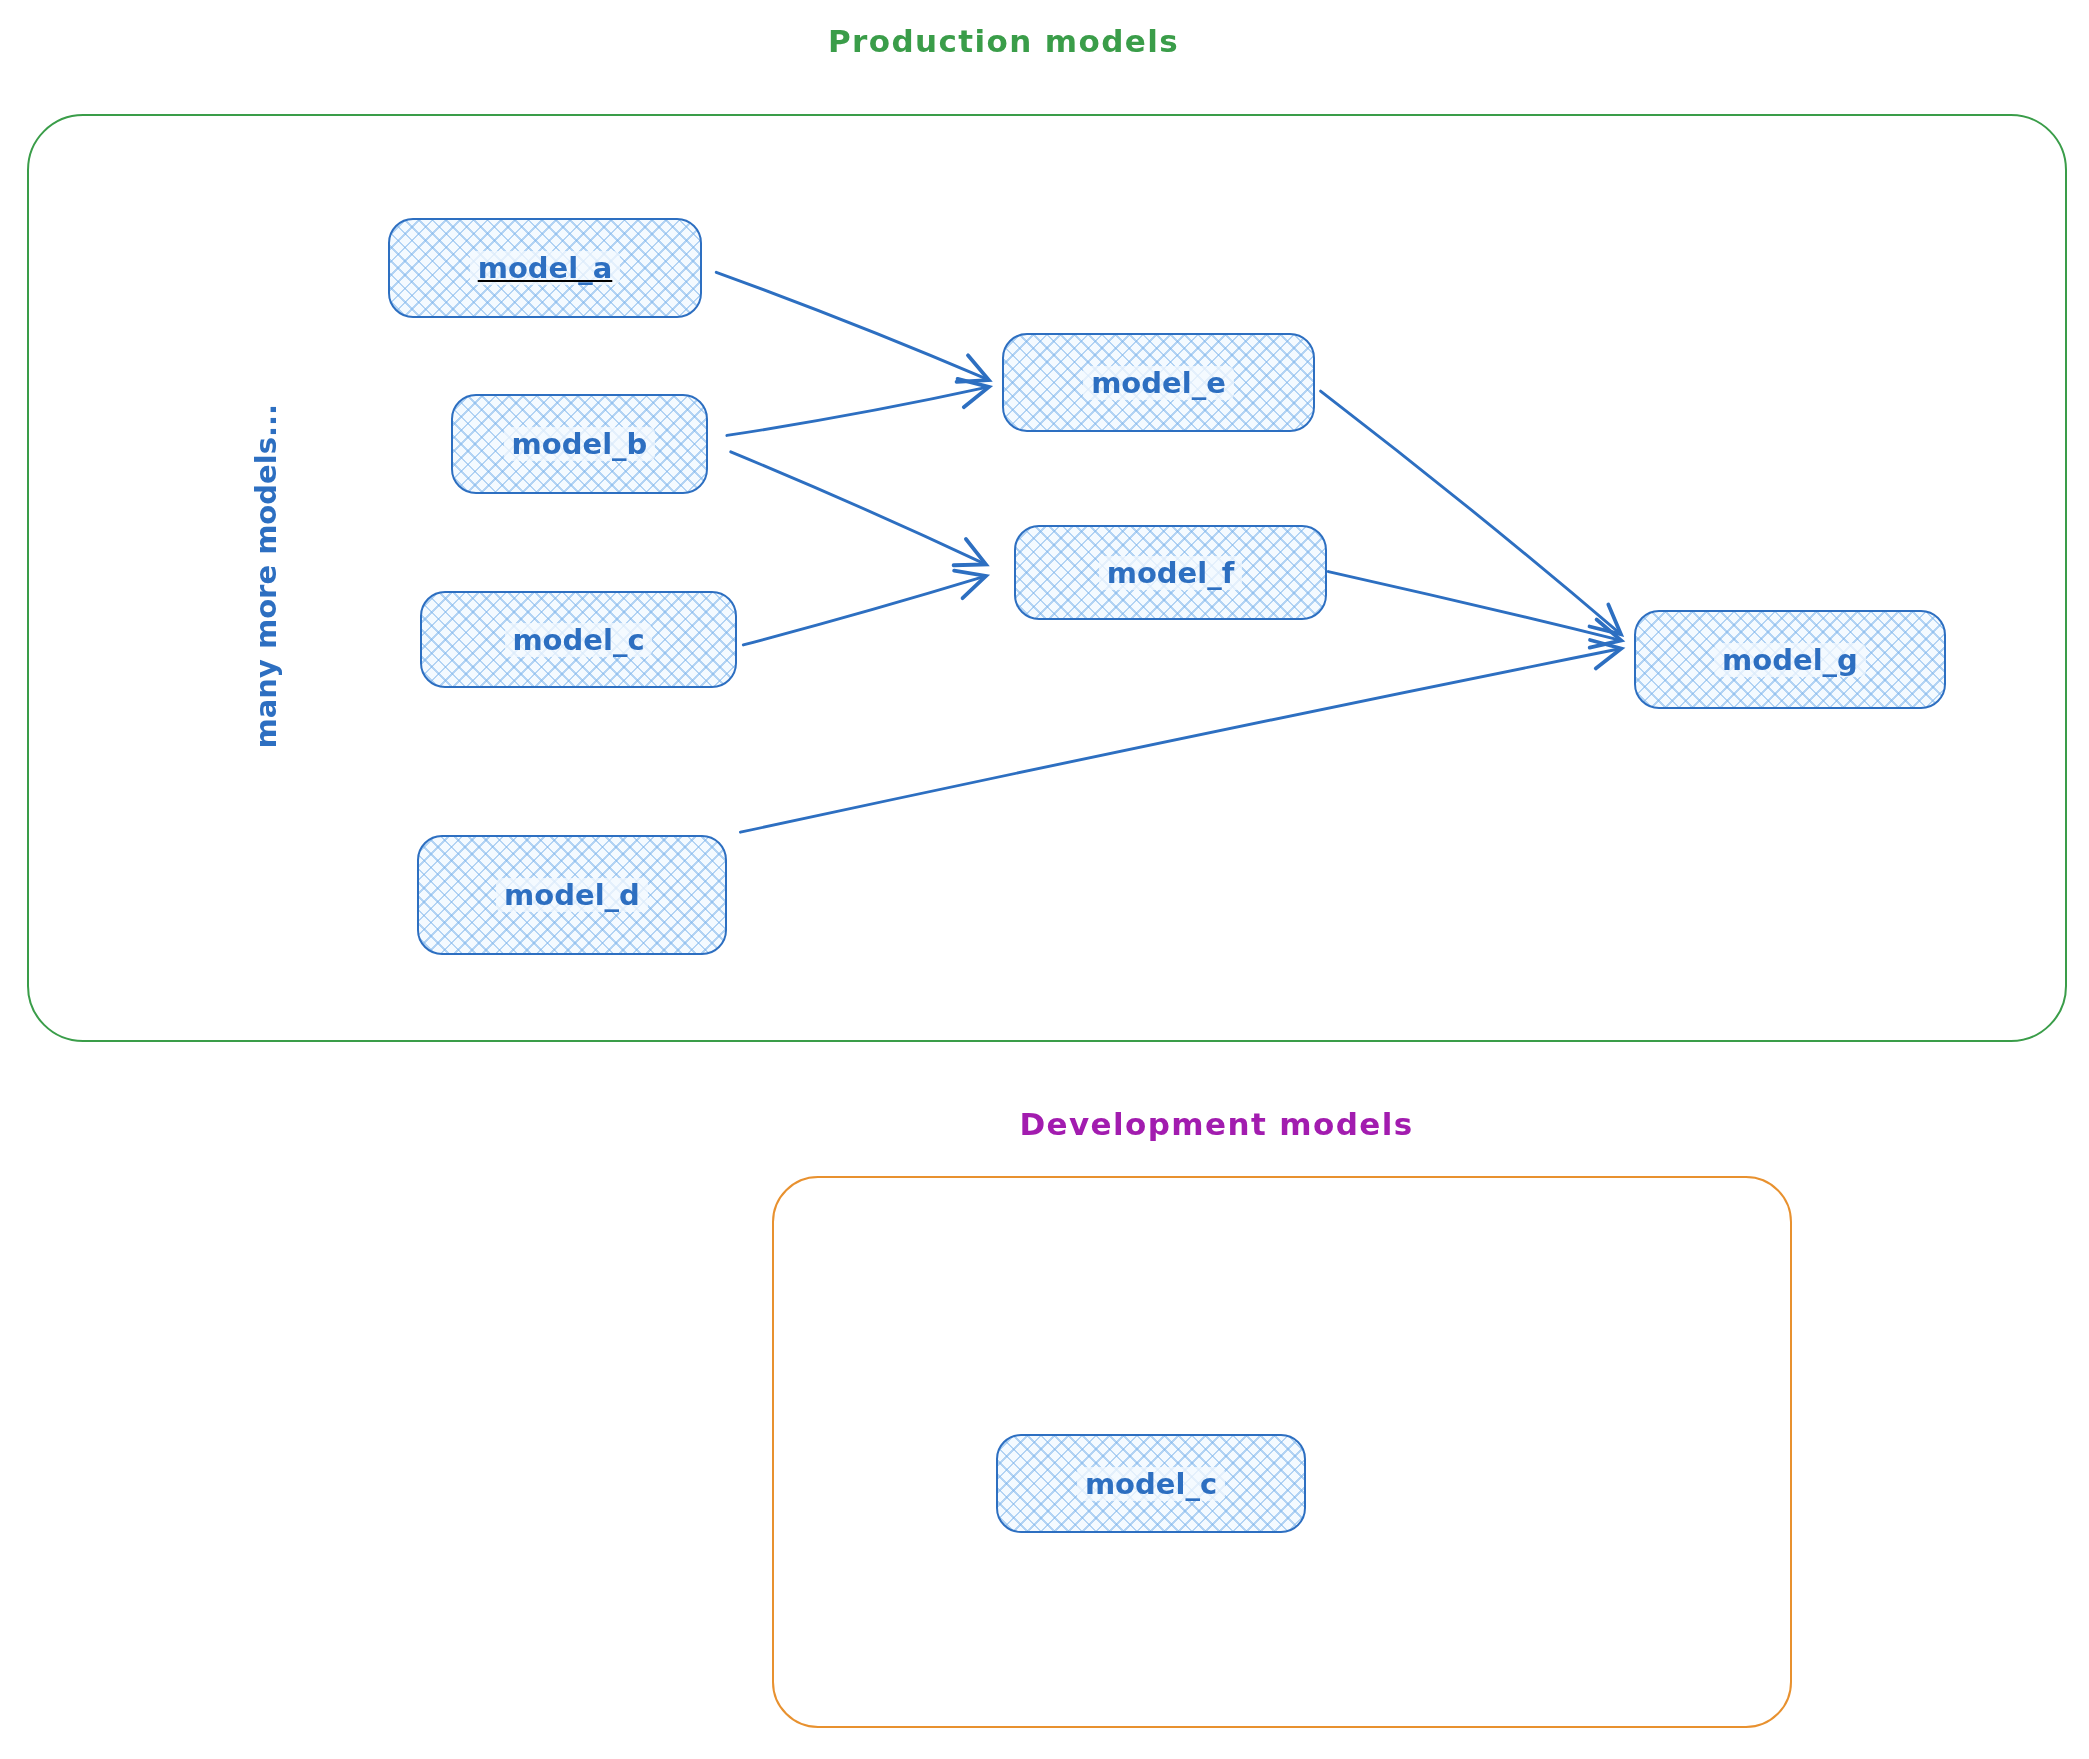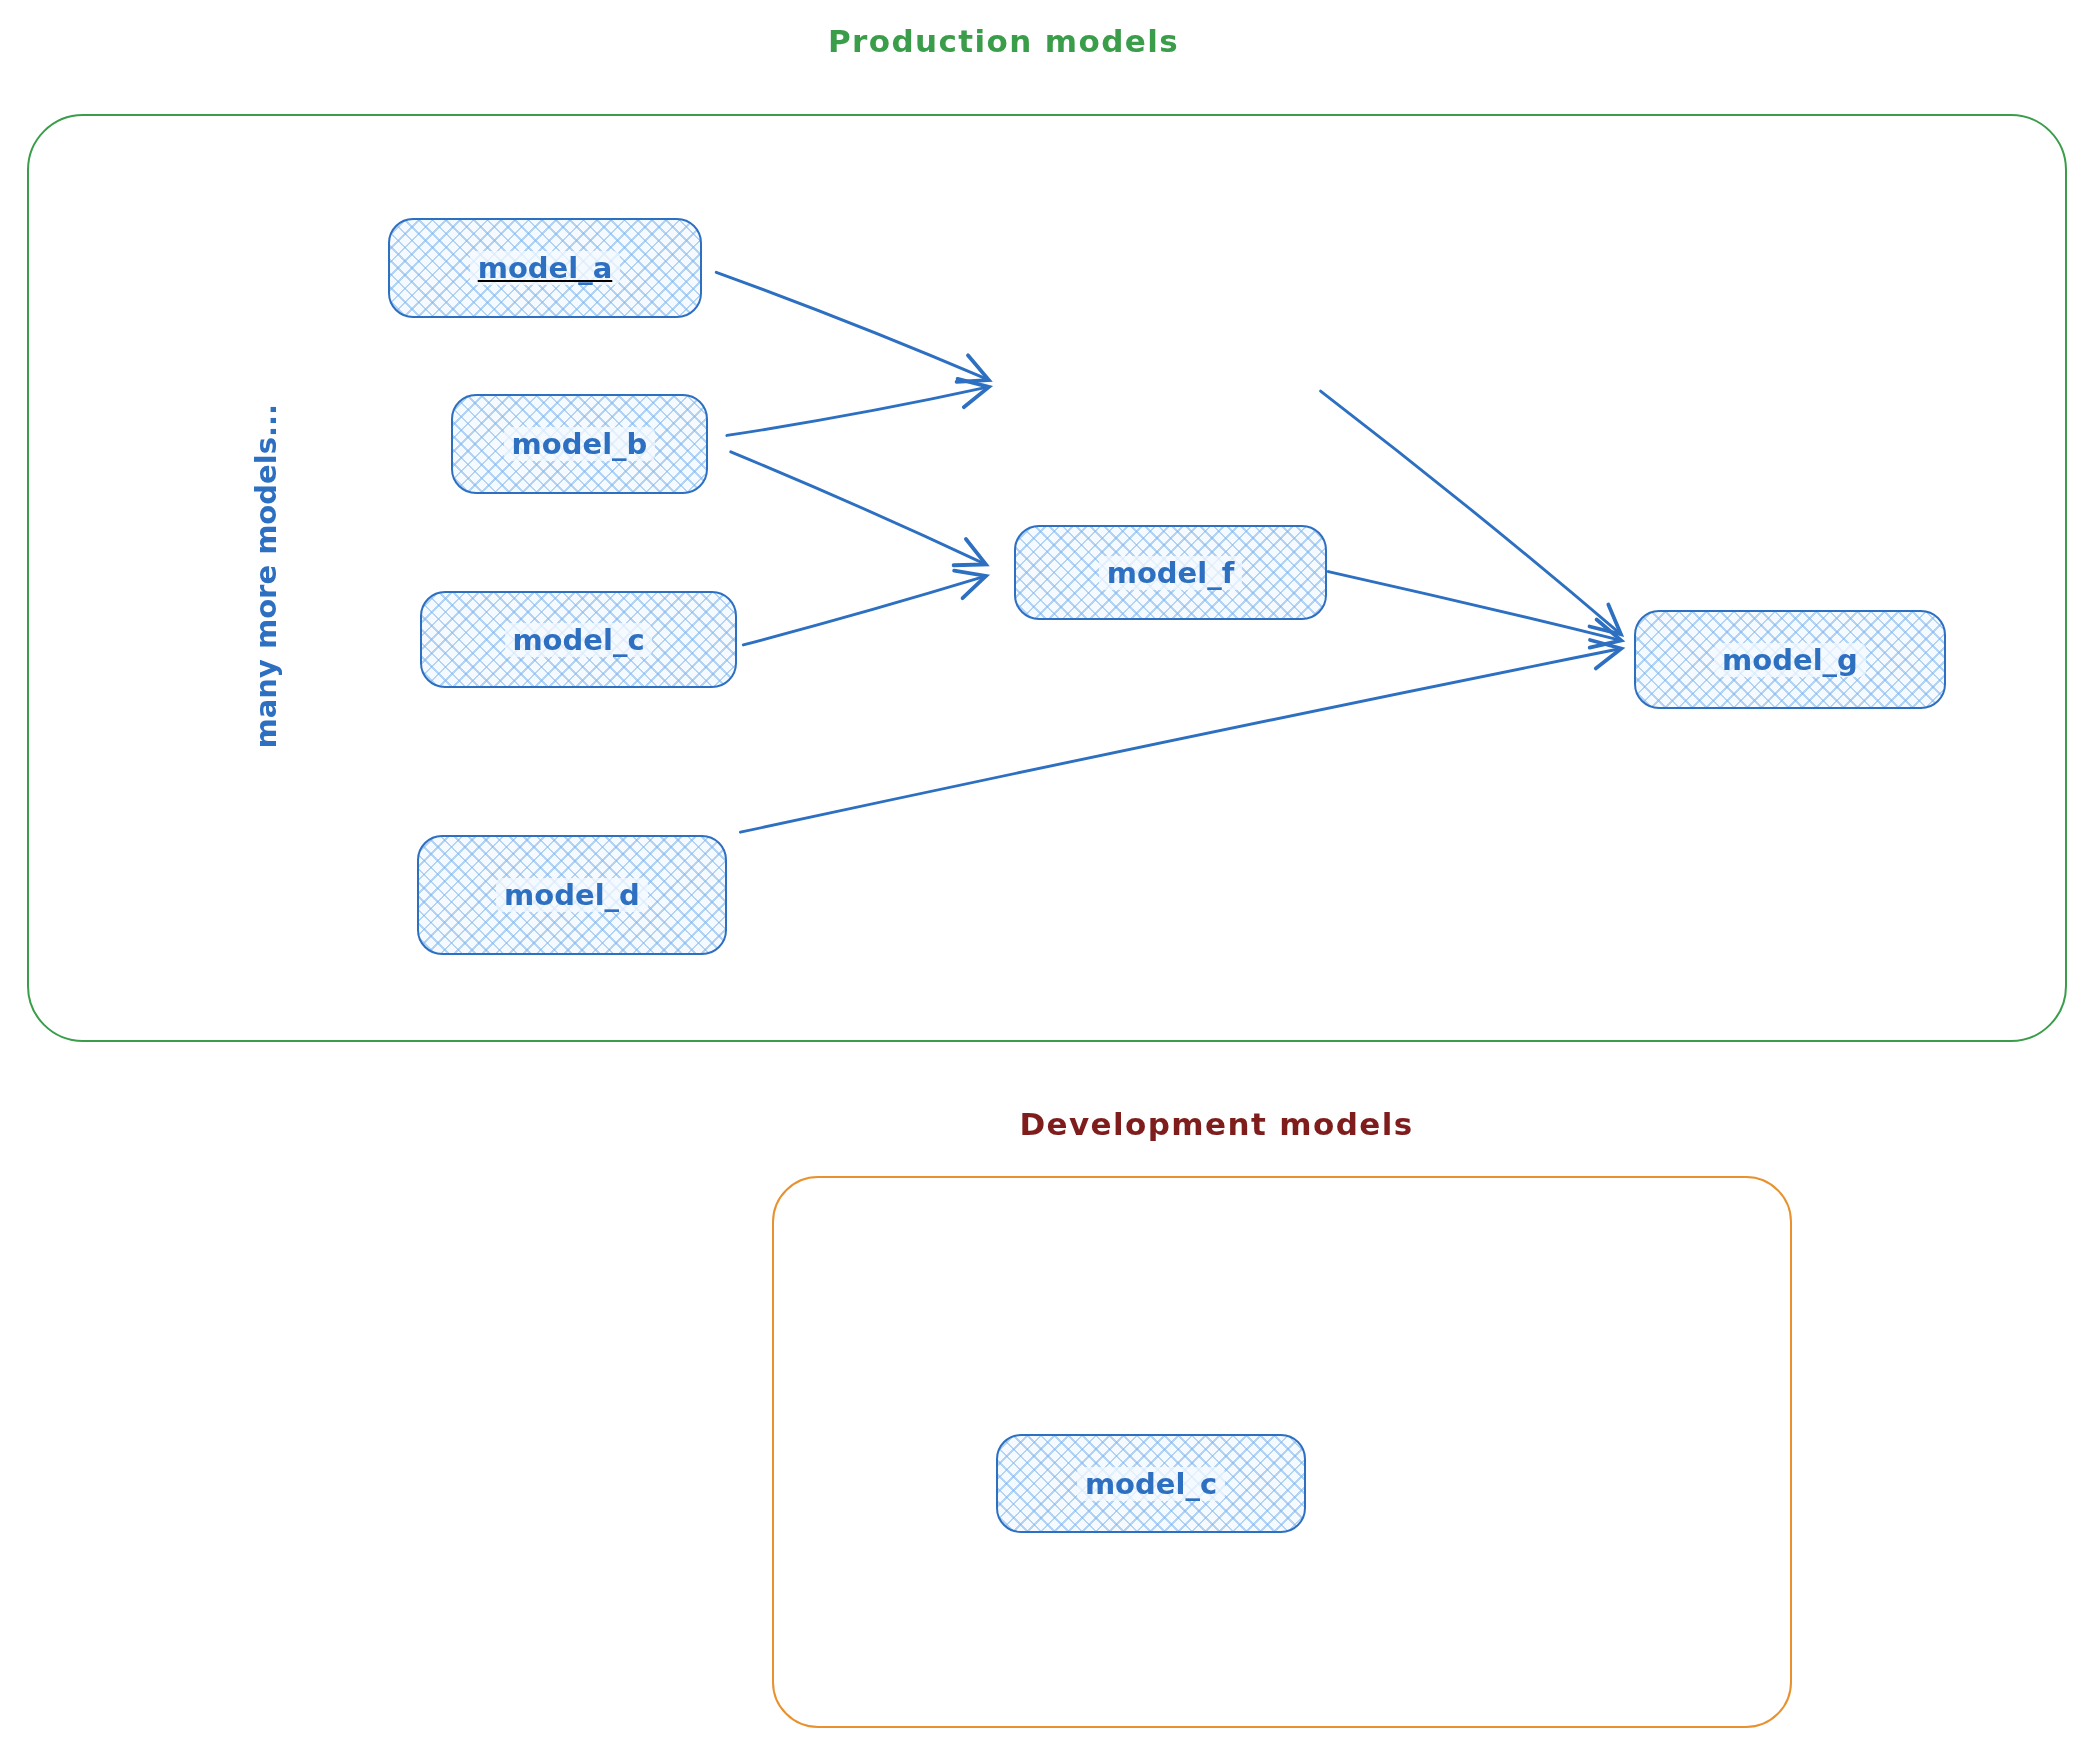--- a/index.html
+++ b/index.html
@@ -17,21 +17,21 @@
   }
   .group-title {
     position: absolute;
     font-size: 31px;
     font-weight: bold;
     letter-spacing: 1.4px;
     text-align: center;
     white-space: nowrap;
   }
   #production-title { left: 714px; top: 23px; width: 579px; color: #3a9d49; }
-  #development-title { left: 927px; top: 1106px; width: 579px; color: #7f1d1d; }
+  #development-title { left: 927px; top: 1106px; width: 579px; color: #a21caf; }
 
   .group-frame {
     position: absolute;
     background: transparent;
   }
   #production-frame {
     left: 27px; top: 114px;
     width: 2036px; height: 924px;
     border: 2.9px solid #3a9d49;
     border-radius: 56px;
@@ -135,20 +135,23 @@
   </div>
   <div class="node" id="node-model-b">
     <span class="label">model_b</span>
   </div>
   <div class="node" id="node-model-c">
     <span class="label">model_c</span>
   </div>
   <div class="node" id="node-model-d">
     <span class="label">model_d</span>
   </div>
+  <div class="node" id="node-model-e">
+    <span class="label">model_e</span>
+  </div>
   <div class="node" id="node-model-f">
     <span class="label">model_f</span>
   </div>
   <div class="node" id="node-model-g">
     <span class="label">model_g</span>
   </div>
 
   <div class="group-title" id="development-title">Development models</div>
 
   <div class="group-frame" id="development-frame"></div>

